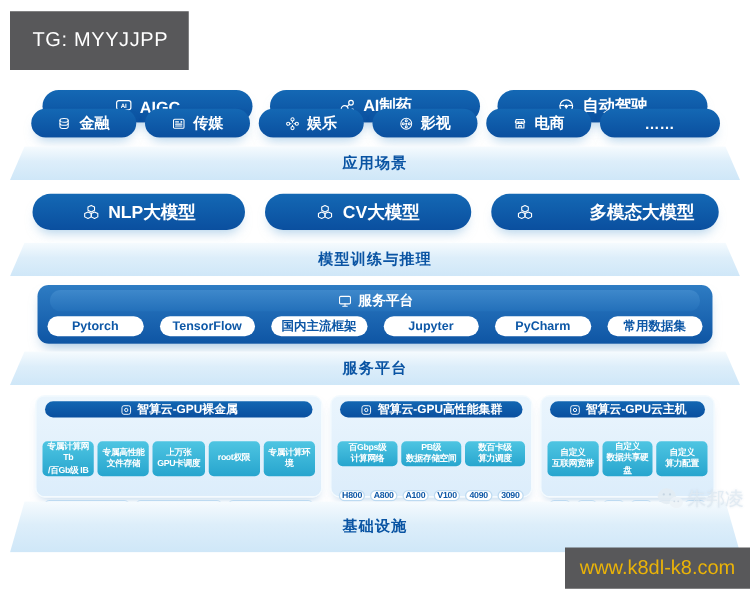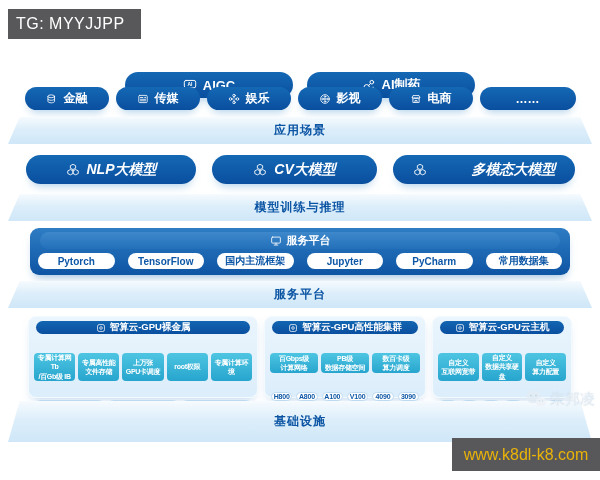--- a/index.html
+++ b/index.html
@@ -5,31 +5,31 @@
   :root{
     --primary-blue:#0d57a6; --deep-blue:#0a4f9f; --light-blue-card:#dcedfb;
     --cyan:#2fb3d8; --band-text:#0a54a3; --gray-box:#58585a;
   }
   *{box-sizing:border-box; margin:0; padding:0;}
   html,body{background:#fff;}
   body{font-family:"Liberation Sans","DejaVu Sans",sans-serif;}
   .stage{position:relative; width:600px; height:480px; background:#fff; overflow:hidden;}
 
   
-  .tg-box{position:absolute; left:8px; top:9px; height:30px; background:var(--gray-box);
-    color:#fff; font-size:16px; display:flex; align-items:center; padding:0 16px 0 8px;
+  .tg-box{position:absolute; left:8px; top:9px; height:47px; background:var(--gray-box);
+    color:#fff; font-size:16px; display:flex; align-items:center; padding:0 16px 0 18px;
     letter-spacing:.5px;}
   .site-box{position:absolute; right:0; top:438px; width:148px; height:33px; background:var(--gray-box);
     color:#eab308; font-size:16px; display:flex; align-items:center; justify-content:center;}
 
   
   .row{position:absolute; left:0; right:0; display:flex; justify-content:center; align-items:stretch;}
   .row1{top:72px; height:26px; gap:14px;}
   .row2{top:87px; height:23px; gap:7px;}
-  .row3{top:155px; height:29px; gap:16px;font-style:italic;}
+  .row3{top:155px; height:29px; gap:16px;}
   .pill{background:linear-gradient(180deg,#1468b4 0%,var(--deep-blue) 100%); color:#fff;
     border-radius:14px; display:flex; align-items:center; justify-content:center; gap:6px;
     font-weight:bold; box-shadow:0 6px 9px -4px rgba(110,170,215,.55);}
   .pill.lg{width:168px; font-size:13px;}
   .pill.md{width:84px; font-size:12px; border-radius:12px;}
   .pill.md.wide{width:96px;}
   .pill.xl{font-size:14px; border-radius:15px;}
   .w170{width:170px;} .w165{width:165px;} .w180{width:182px;gap:44px;}
   .pill svg{flex:none;}
 
@@ -99,20 +99,30 @@
       <span>
           <svg width="14" height="14" viewBox="0 0 16 16" fill="none" stroke="#fff" stroke-width="1.1" stroke-linecap="round">
             <circle cx="5.4" cy="10.6" r="3.1"></circle>
             <circle cx="11.2" cy="4.8" r="2.1"></circle>
             <circle cx="12.6" cy="11.4" r="1.3" fill="#fff" stroke="none"></circle>
             <line x1="7.6" y1="8.4" x2="9.7" y2="6.3"></line>
           </svg>
         </span>
       <span>AI制药</span>
     </div>
+    <div class="pill lg">
+      <span>
+          <svg width="14" height="14" viewBox="0 0 16 16" fill="none" stroke="#fff" stroke-width="1.1" stroke-linecap="round">
+            <circle cx="8" cy="8" r="5.8"></circle>
+            <circle cx="8" cy="8" r="1.5" fill="#fff" stroke="none"></circle>
+            <path d="M2.4 7.2h3.4M13.6 7.2h-3.4M8 9.8v3.8"></path>
+          </svg>
+        </span>
+      <span>自动驾驶</span>
+    </div>
   </div>
 
   <div class="row row2">
     <div class="pill md">
       <span>
           <svg width="12" height="12" viewBox="0 0 16 16" fill="none" stroke="#fff" stroke-width="1.1" stroke-linecap="round">
             <ellipse cx="7" cy="4.4" rx="4.4" ry="1.9"></ellipse>
             <path d="M2.6 4.4v3.4c0 1 2 1.9 4.4 1.9s4.4-.9 4.4-1.9V4.4"></path>
             <path d="M2.6 7.8v3.4c0 1 2 1.9 4.4 1.9s4.4-.9 4.4-1.9V7.8"></path>
           </svg>

